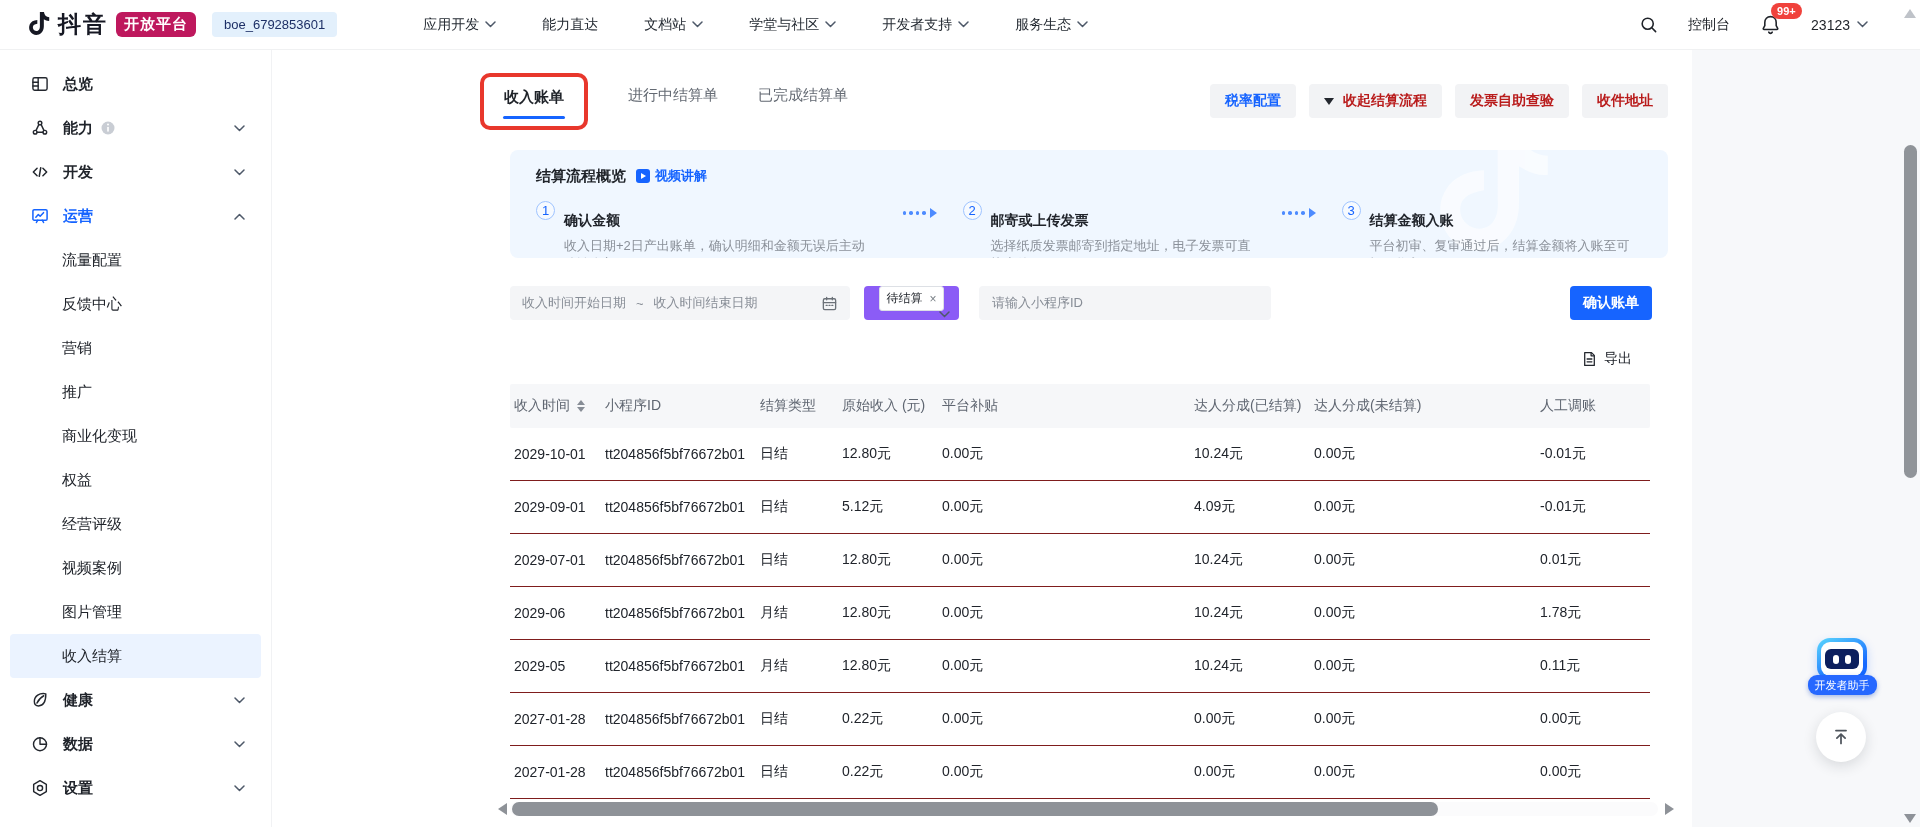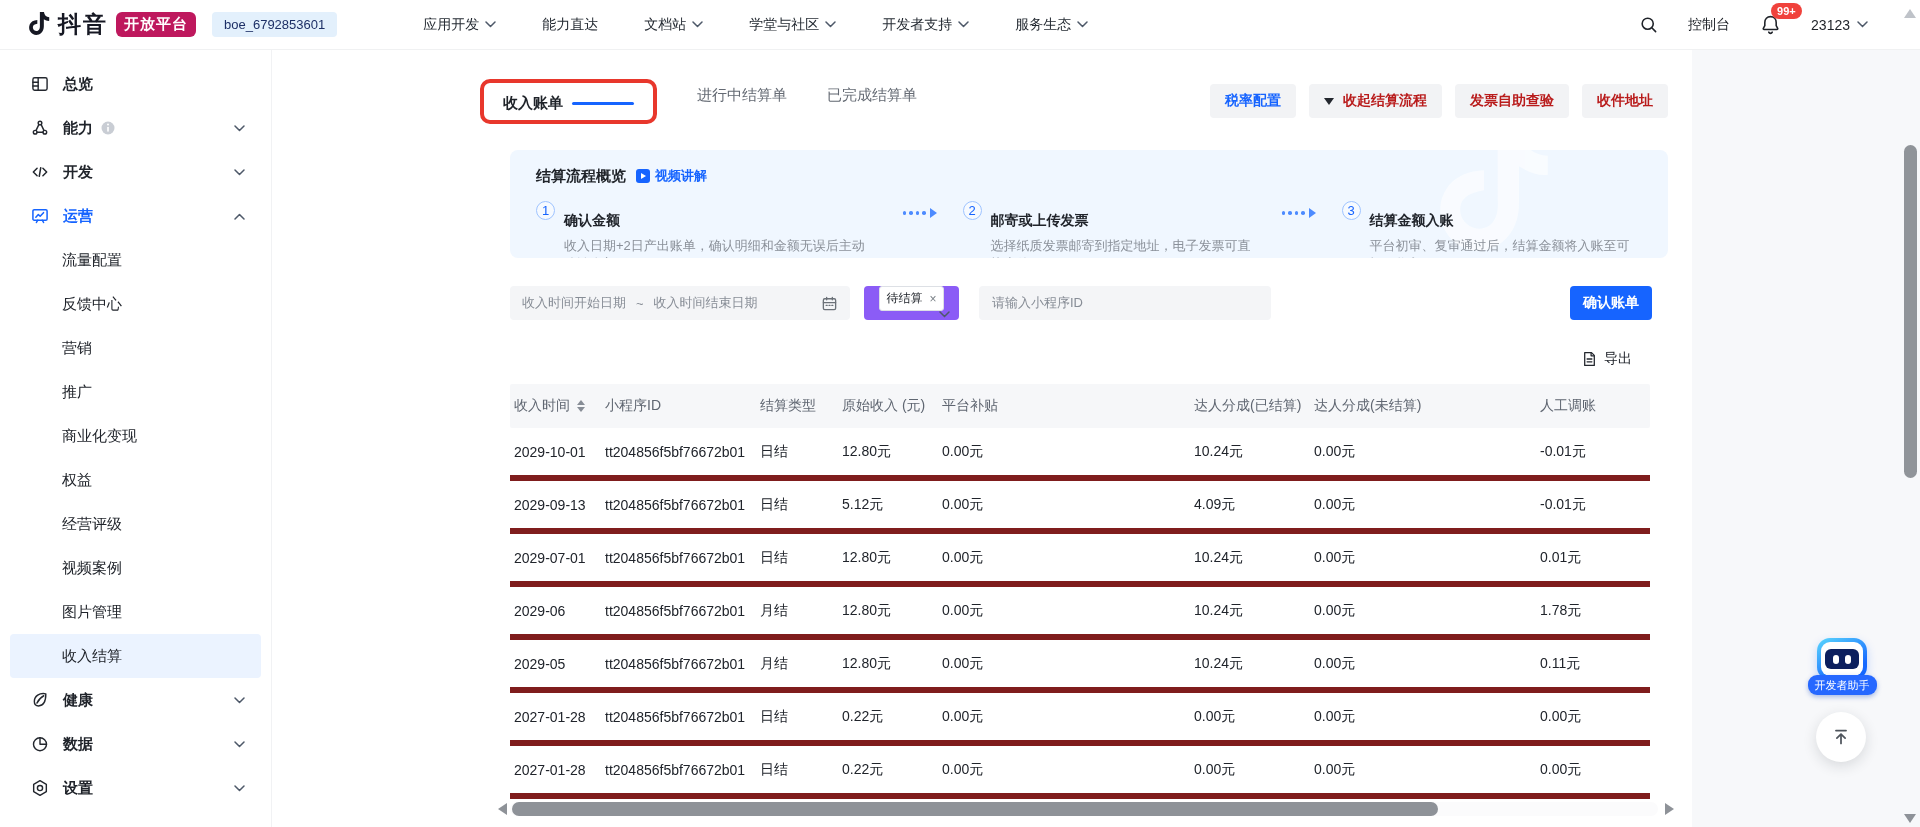--- a/index.html
+++ b/index.html
@@ -43,21 +43,21 @@
   .sub-item.selected { background:#EBF3FF; }
 
   .main { flex:1; position:relative; background:#fff; }
   .right-strip { position:absolute; top:0; right:0; width:228px; height:100%; background:#F7F8FA; }
   .inner { position:relative; margin-left:238px; width:1158px; }
 
   
   .tabs-row { margin-top:20px; display:flex; align-items:center; height:62px; }
   .annotation { border:4px solid #E8372C; border-radius:10px; margin-left:-30px;
                 padding:11px 19px 7px; display:flex; }
-  .tab { display:flex; flex-direction:row; align-items:center; gap:9px; cursor:pointer; font-size:15px;font-family:Liberation Serif, serif; }
+  .tab { display:flex; flex-direction:column; align-items:center; gap:9px; cursor:pointer; font-size:15px;font-family:Liberation Serif, serif; }
   .tab .bar { width:62px; height:3px; border-radius:2px; background:transparent; }
   .tab.active { font-weight:700; color:#1F2329; }
   .tab.active .bar { background:#1664FF; }
   .tab.inactive { color:#646A73; margin-left:40px; transform:translateY(-6px); }
   .tab-actions { margin-left:auto; display:flex; gap:13px; align-items:center; }
   .action-btn { background:#F2F3F5; border:none; border-radius:4px; height:34px; padding:0 15px;
                 font-size:14px; font-weight:700; color:#b91c1c; display:flex; align-items:center;
                 gap:9px; cursor:pointer; font-family:inherit; white-space:nowrap; }
   .action-btn.link-blue { color:#1664FF; }
   .tri-down { width:0; height:0; border-left:5px solid transparent; border-right:5px solid transparent;
@@ -106,21 +106,21 @@
 
   
   .export-row { margin-top:30px; display:flex; justify-content:flex-end; padding-right:36px;
                 align-items:center; gap:7px; font-size:14px; color:#20242B; cursor:pointer; }
 
   
   .table { margin-top:16px; width:1140px; }
   .t-head, .t-row { display:grid; grid-template-columns:95px 155px 82px 100px 252px 120px 226px 110px;
                     align-items:center; }
   .t-head { background:#F6F7F9; height:44px; font-size:14px; color:#5F6671; border-radius:2px; }
-  .t-row { height:53px; font-size:14px; color:#20242B; border-bottom:6px solid #7f1d1d; }
+  .t-row { height:53px; font-size:14px; color:#20242B; border-bottom:1px solid #7f1d1d; }
   .cell { white-space:nowrap; overflow:hidden; }
   .cell.first { padding-left:4px; display:flex; align-items:center; gap:7px; }
   .sort-icon { display:inline-flex; flex-direction:column; gap:2.5px; cursor:pointer; }
   .sort-icon b { width:0; height:0; border-left:4px solid transparent; border-right:4px solid transparent; display:block; }
   .sort-up { border-bottom:5px solid #878D96; }
   .sort-down { border-top:5px solid #878D96; }
 
   
   .hscroll { position:relative; height:20px; margin-top:1px; width:1158px; }
   .h-left { position:absolute; left:-12px; top:3px; width:0; height:0; border-top:6.5px solid transparent;
@@ -511,21 +511,21 @@
               <span class="cell first">2029-10-01</span>
               <span class="cell">tt204856f5bf76672b01</span>
               <span class="cell">日结</span>
               <span class="cell">12.80元</span>
               <span class="cell">0.00元</span>
               <span class="cell">10.24元</span>
               <span class="cell">0.00元</span>
               <span class="cell">-0.01元</span>
             </div>
             <div class="t-row">
-              <span class="cell first">2029-09-13</span>
+              <span class="cell first">2029-09-01</span>
               <span class="cell">tt204856f5bf76672b01</span>
               <span class="cell">日结</span>
               <span class="cell">5.12元</span>
               <span class="cell">0.00元</span>
               <span class="cell">4.09元</span>
               <span class="cell">0.00元</span>
               <span class="cell">-0.01元</span>
             </div>
             <div class="t-row">
               <span class="cell first">2029-07-01</span>

